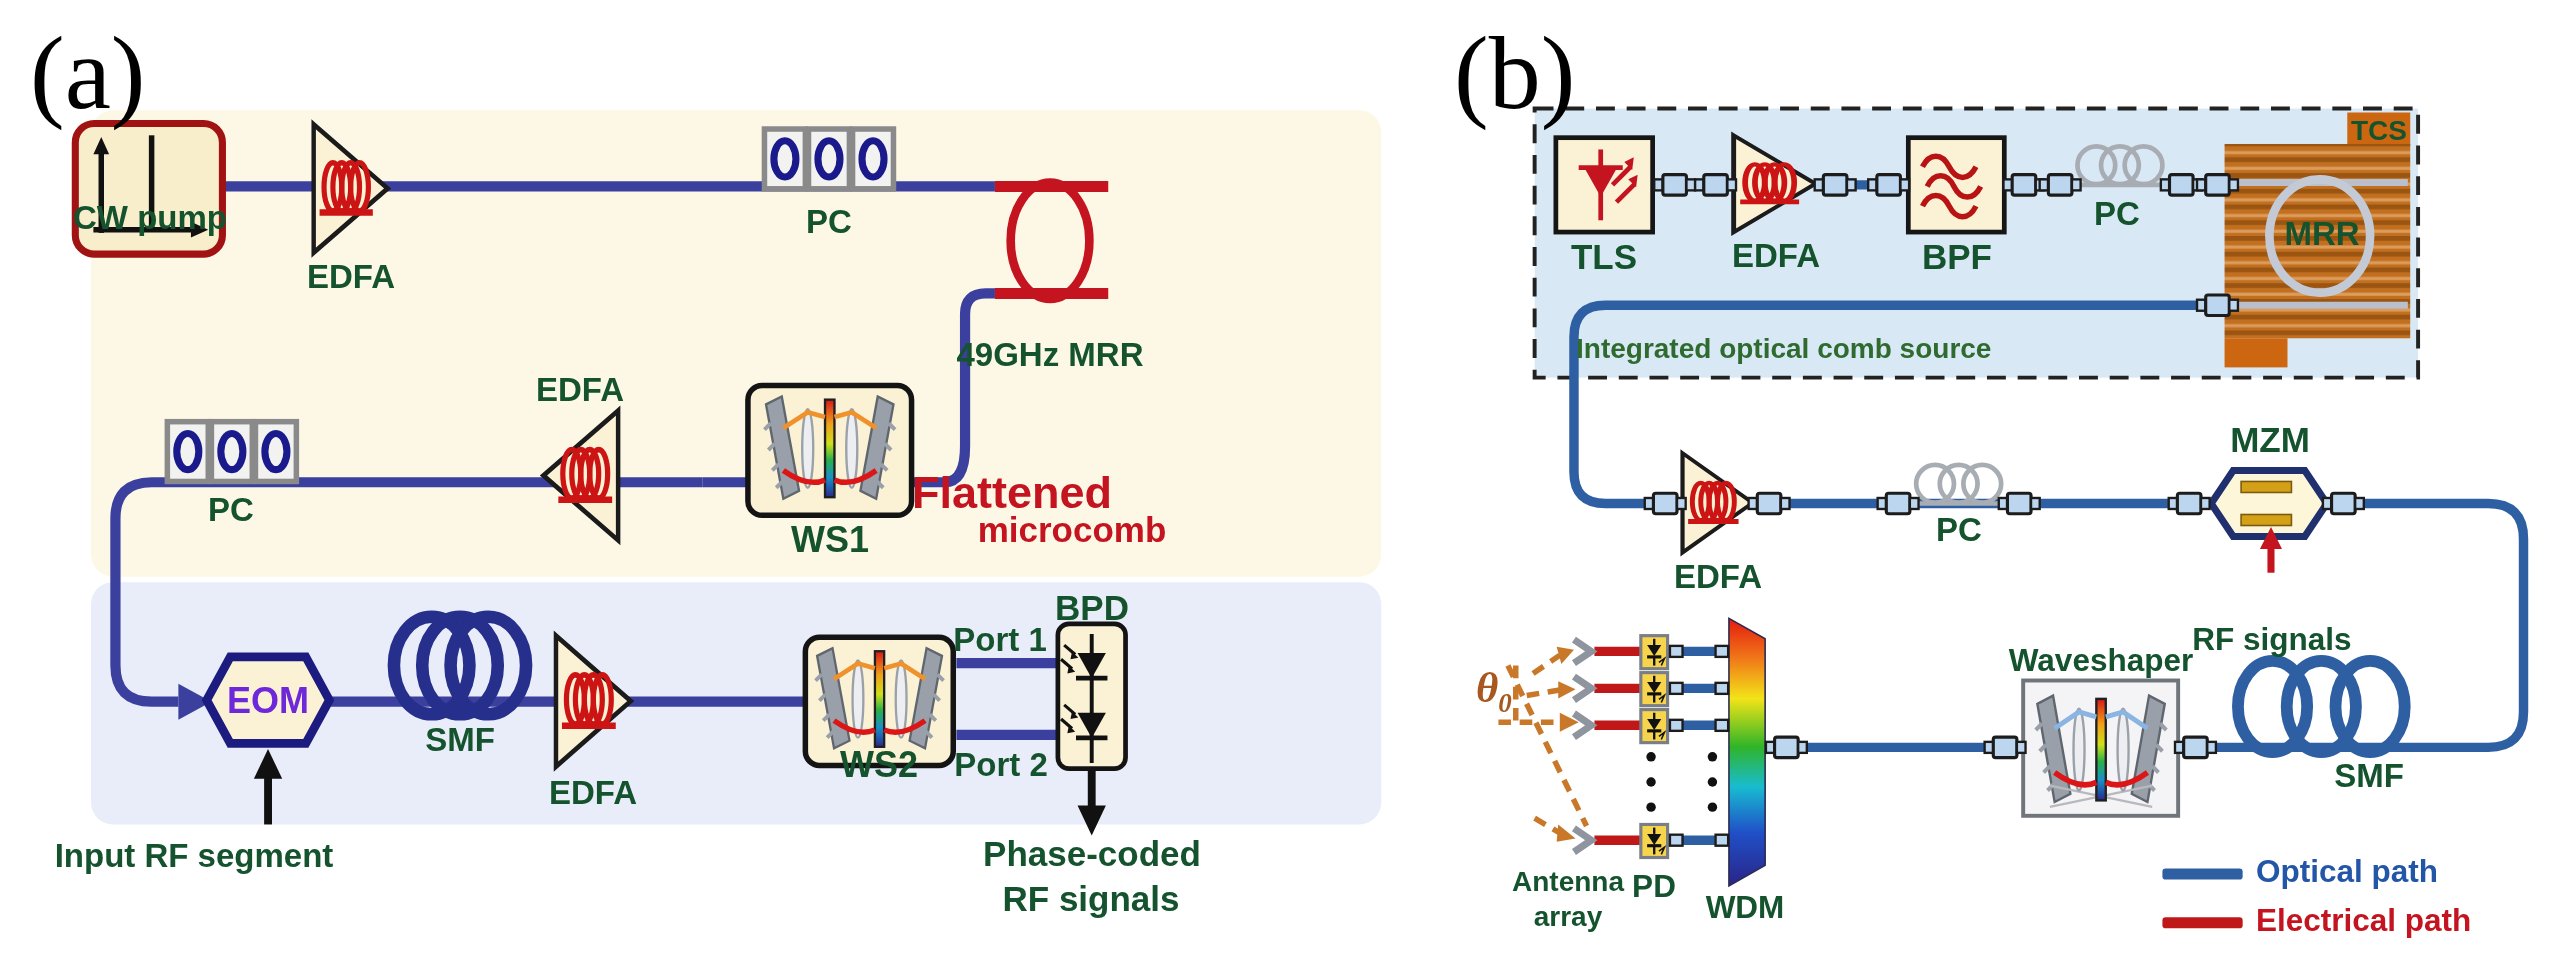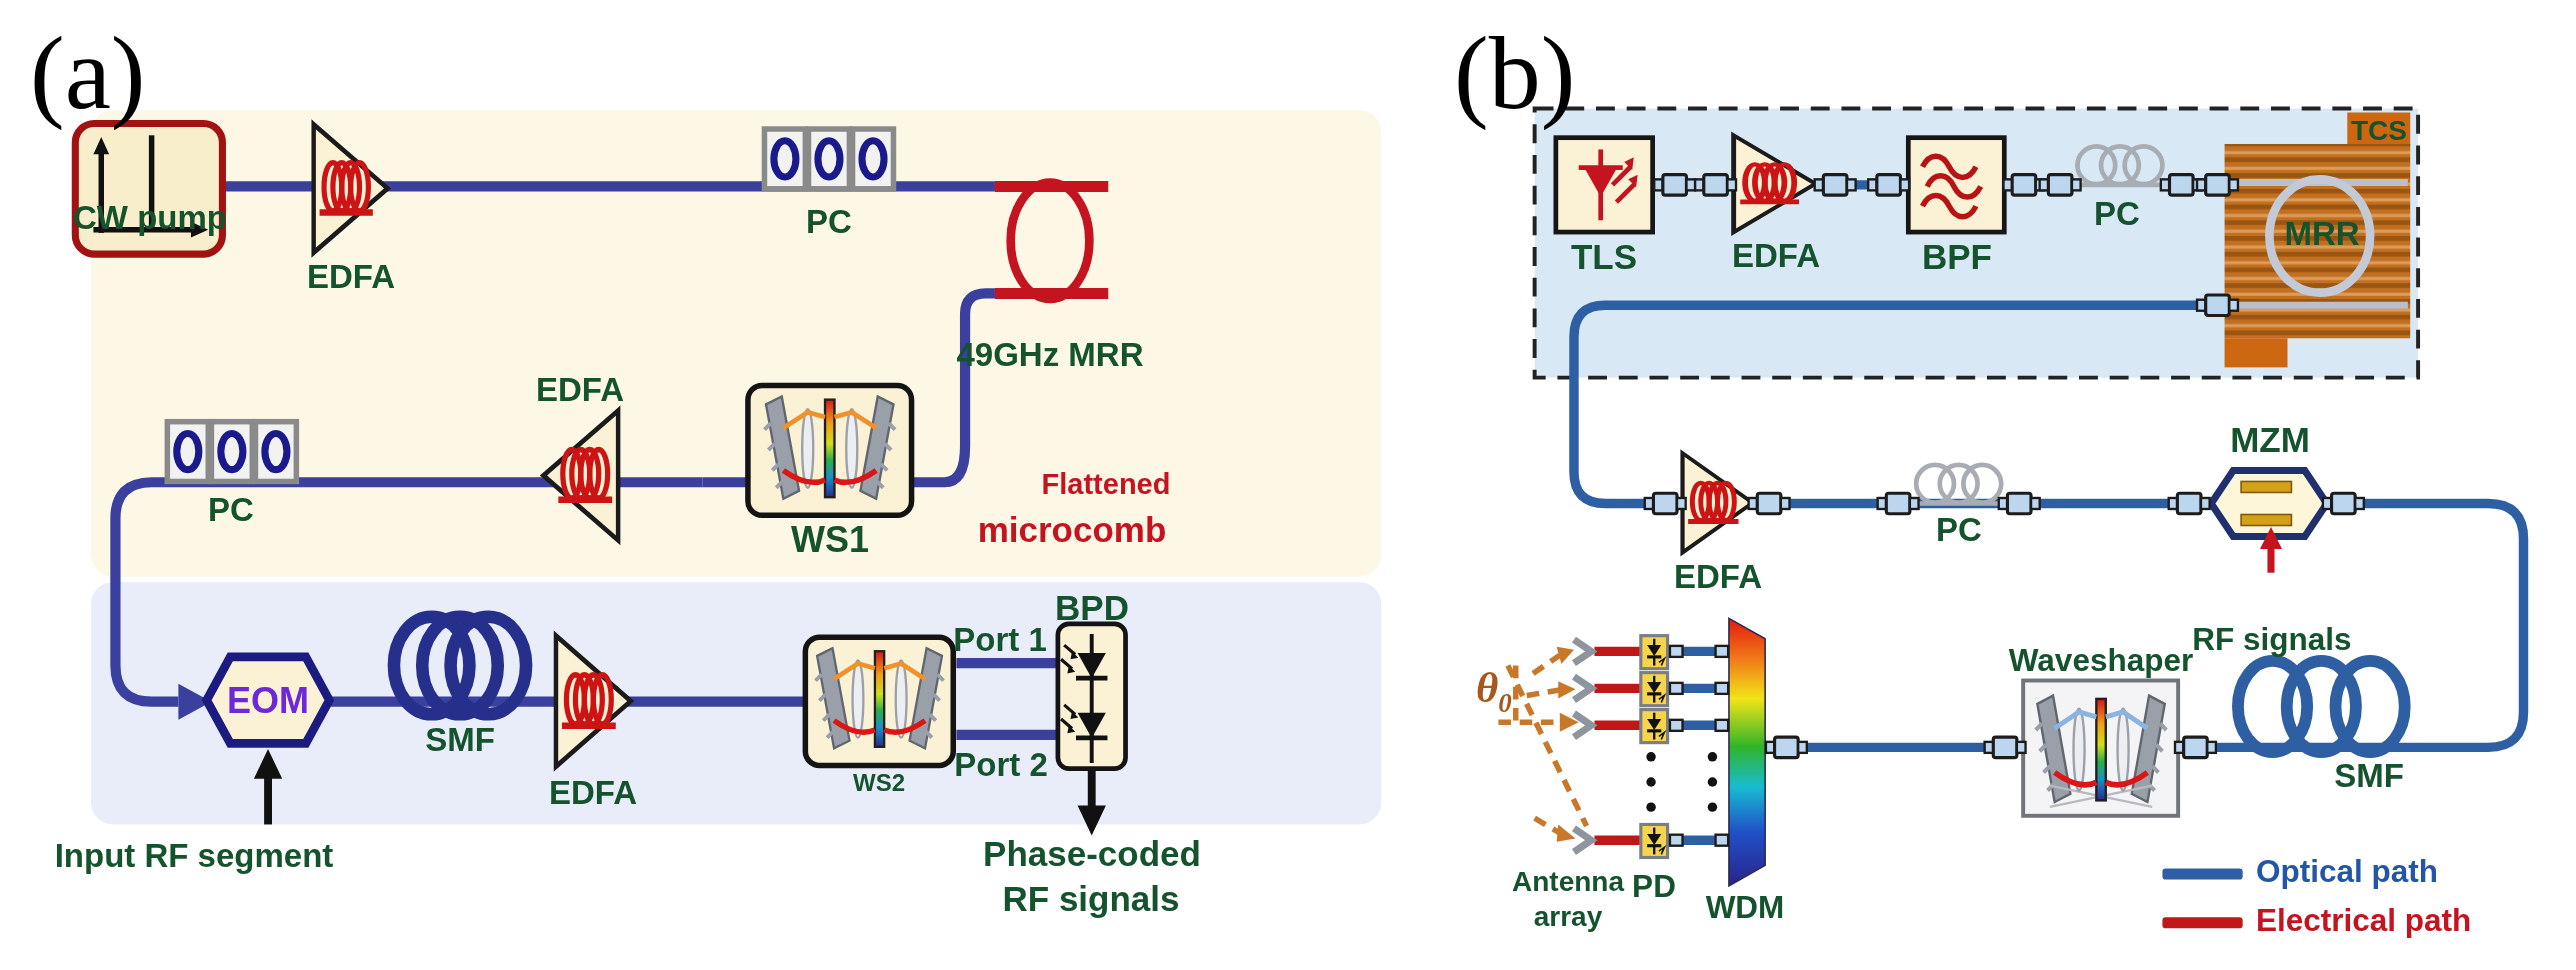--- a/index.html
+++ b/index.html
@@ -380,39 +380,40 @@
 <div class="panel-letter" style="left:30px;top:12.6px;">(a)</div>
 <div class="panel-letter" style="left:1454px;top:12.6px;">(b)</div>
 
 <div class="lbl" style="left:150px;top:201px;font-size:33px;">CW pump</div>
 <div class="lbl" style="left:351px;top:260px;font-size:33px;">EDFA</div>
 <div class="lbl" style="left:829px;top:205px;font-size:33px;">PC</div>
 <div class="lbl" style="left:1050px;top:303px;font-size:33px;margin-top:35px;">49GHz MRR</div>
 <div class="lbl" style="left:830px;top:521px;font-size:36px;">WS1</div>
 <div class="lbl" style="left:580px;top:373px;font-size:33px;">EDFA</div>
 <div class="lbl" style="left:231px;top:493px;font-size:33px;">PC</div>
-<div class="lbl red" style="left:1106px;top:469px;font-size:29px;">Flattened</div>
+<div class="lbl red" style="left:1012px;top:469px;font-size:45px;">Flattened</div>
 <div class="lbl red" style="left:1072px;top:512px;font-size:35px;">microcomb</div>
 <div class="lbl navy" style="left:268px;top:682px;font-size:36px;">EOM</div>
 <div class="lbl" style="left:194px;top:839px;font-size:33px;">Input RF segment</div>
 <div class="lbl" style="left:460px;top:723px;font-size:33px;">SMF</div>
 <div class="lbl" style="left:593px;top:776px;font-size:33px;">EDFA</div>
-<div class="lbl" style="left:879px;top:770px;font-size:24px;text-align:right;">WS2</div>
+<div class="lbl" style="left:879px;top:746px;font-size:36px;text-align:right;">WS2</div>
 <div class="lbl" style="left:1000px;top:623px;font-size:33px;">Port 1</div>
 <div class="lbl" style="left:1001px;top:748px;font-size:33px;">Port 2</div>
 <div class="lbl" style="left:1092px;top:590px;font-size:35px;">BPD</div>
 <div class="lbl" style="left:1092px;top:836px;font-size:35px;">Phase-coded</div>
 <div class="lbl" style="left:1091px;top:881px;font-size:35px;">RF signals</div>
 
 <div class="lbl" style="left:1604px;top:239px;font-size:35px;">TLS</div>
 <div class="lbl" style="left:1776px;top:239px;font-size:33px;">EDFA</div>
 <div class="lbl" style="left:1957px;top:239px;font-size:35px;">BPF</div>
 <div class="lbl" style="left:2117px;top:197px;font-size:33px;">PC</div>
 <div class="lbl" style="left:2322px;top:217px;font-size:33px;">MRR</div>
 <div class="lbl" style="left:2379px;top:116px;font-size:28px;">TCS</div>
+<div class="lbl left green" style="left:1576px;top:334px;font-size:28px;">Integrated optical comb source</div>
 <div class="lbl" style="left:1718px;top:560px;font-size:33px;">EDFA</div>
 <div class="lbl" style="left:1959px;top:513px;font-size:33px;">PC</div>
 <div class="lbl" style="left:2270px;top:422px;font-size:35px;">MZM</div>
 <div class="lbl" style="left:2272px;top:575px;font-size:31.5px;margin-top:48px;">RF signals</div>
 <div class="abs orangetxt" style="left:1476px;top:663px;font-size:43px;font-weight:bold;"><span>θ</span><sub style="font-size:27px;">0</sub></div>
 <div class="lbl" style="left:1568px;top:867px;font-size:28px;">Antenna</div>
 <div class="lbl" style="left:1568px;top:902px;font-size:28px;">array</div>
 <div class="lbl" style="left:1654px;top:870px;font-size:31.5px;">PD</div>
 <div class="lbl" style="left:1745px;top:891px;font-size:31.5px;">WDM</div>
 <div class="lbl" style="left:2101px;top:644px;font-size:31.5px;">Waveshaper</div>

